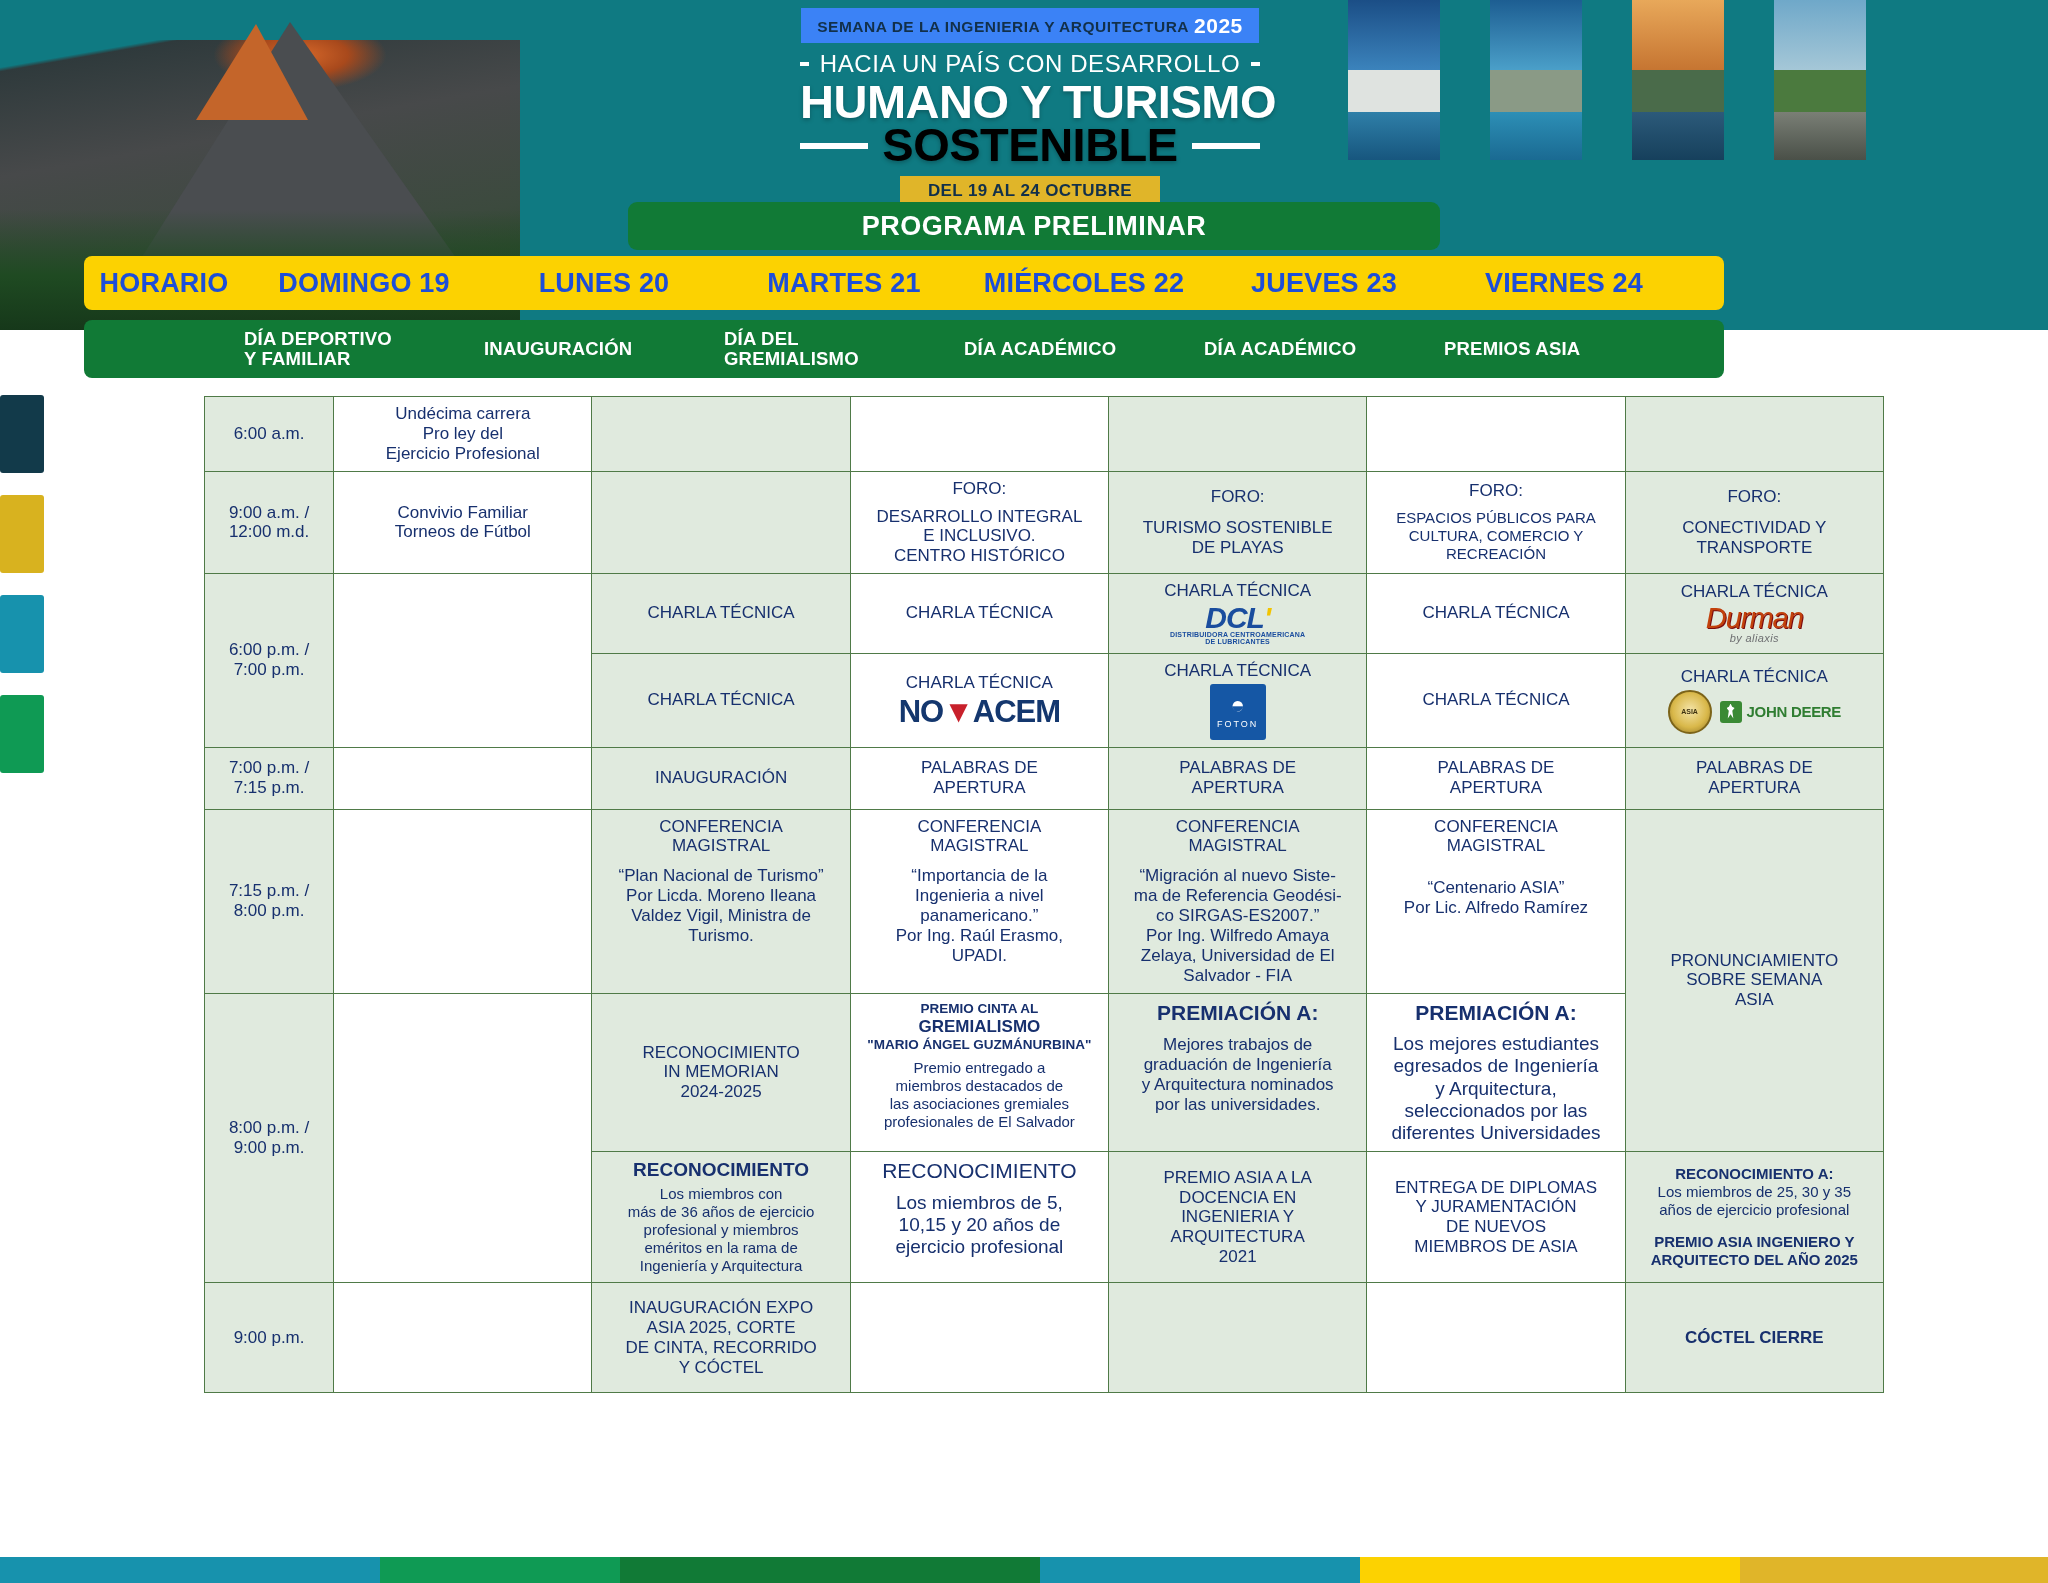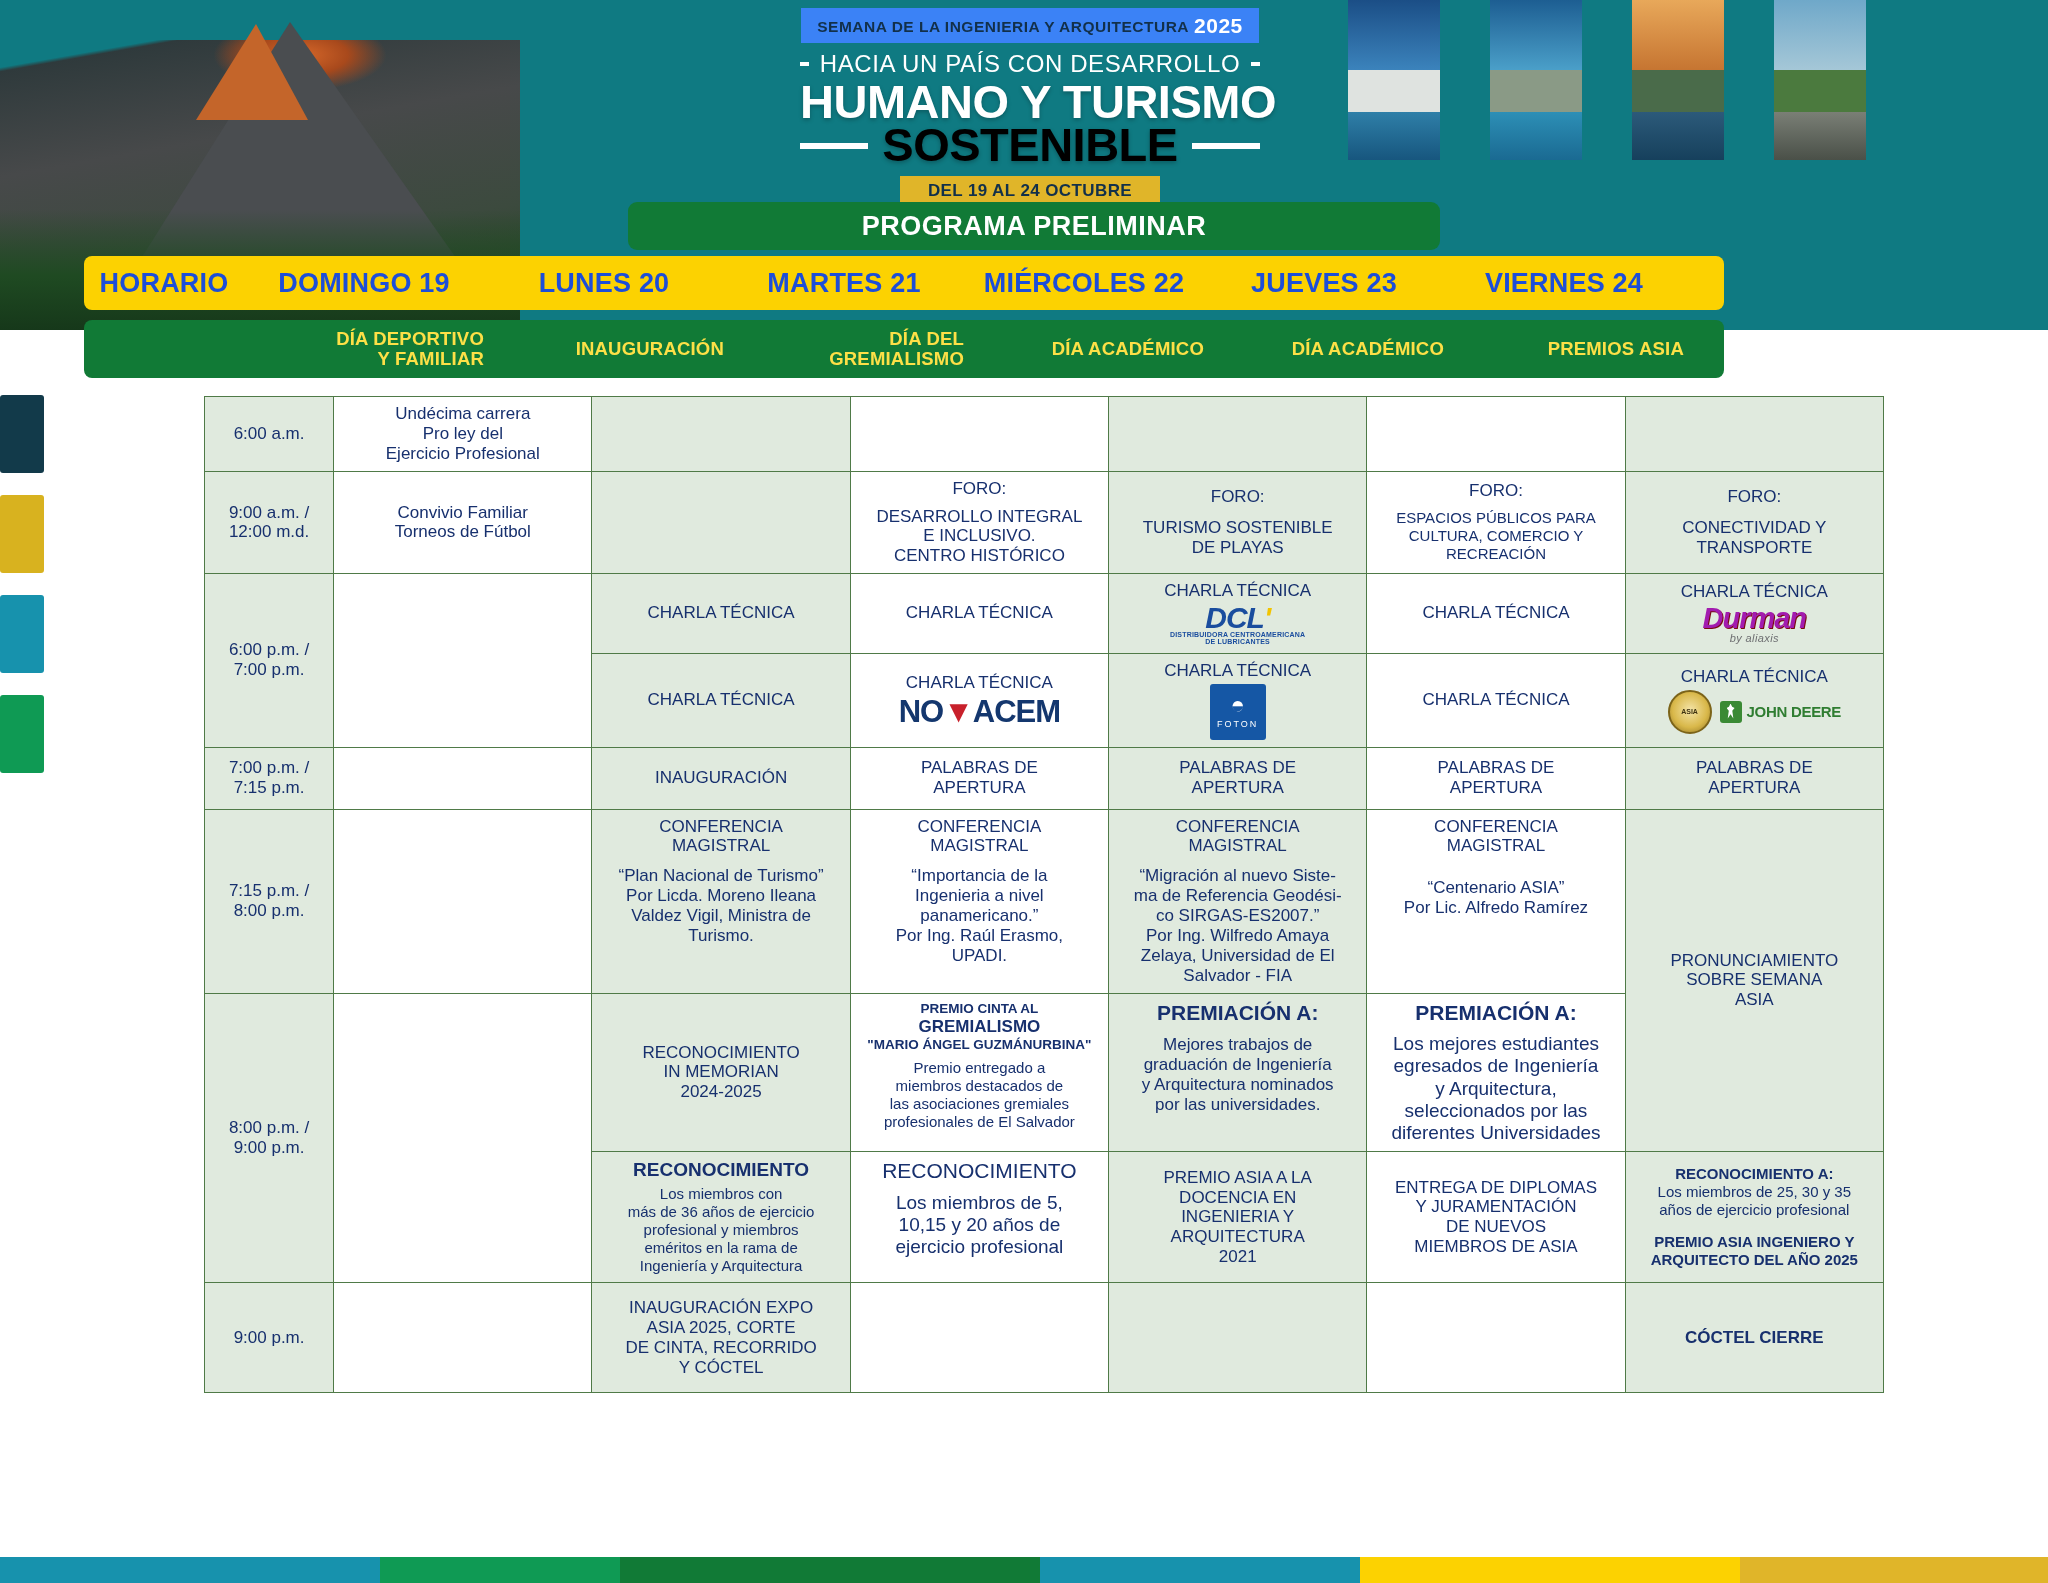--- a/index.html
+++ b/index.html
@@ -106,21 +106,21 @@
     color:#1d4ed8; font-weight:bold; font-size:27px; text-align:center;
     letter-spacing:.2px;
   }
   
   #green-row {
     position:absolute; left:84px; top:320px; width:1640px; height:58px;
     background:#117a36; border-radius:8px;
     display:flex; align-items:center;
   }
   #green-row .sc {
-    color:#fde047; font-weight:600; font-size:18.5px; text-align:right;
+    color:#ffffff; font-weight:600; font-size:18.5px; text-align:left;
     line-height:1.06; letter-spacing:.2px;
   }
 
   
   #grid {
     position:absolute; left:204px; top:396px;
     width:1680px; border-collapse:collapse;
   }
   #grid td {
     border:1.6px solid #4f7a47;
@@ -147,21 +147,21 @@
 
   
   .logo-wrap { display:flex; align-items:center; justify-content:center; gap:8px; margin-top:3px; }
   .logo-dcl {
     font-family:"Liberation Sans", sans-serif; font-weight:bold; font-style:italic;
     font-size:30px; color:#1a4d9e; letter-spacing:-1px; line-height:.9;
   }
   .logo-dcl .tick { color:#f2c400; }
   .logo-dcl-sub { font-size:7px; color:#1a4d9e; font-weight:bold; letter-spacing:.2px; line-height:1.05; }
   .logo-durman {
-    font-weight:bold; font-style:italic; font-size:29px; color:#a21caf;
+    font-weight:normal; font-style:italic; font-size:29px; color:#c2410c;
     letter-spacing:-1px; line-height:.92;
     text-shadow:1px 1px 0 #7a0a10;
   }
   .logo-durman-sub { font-size:11px; color:#6d6e71; font-style:italic; letter-spacing:.4px; }
   .logo-novacem {
     font-weight:bold; font-size:31px; color:#14376e; letter-spacing:-1px; line-height:1;
   }
   .logo-novacem .v { color:#c8202b; }
   .logo-foton {
     background:#1557a5; color:#fff; width:56px; height:56px; border-radius:3px;

